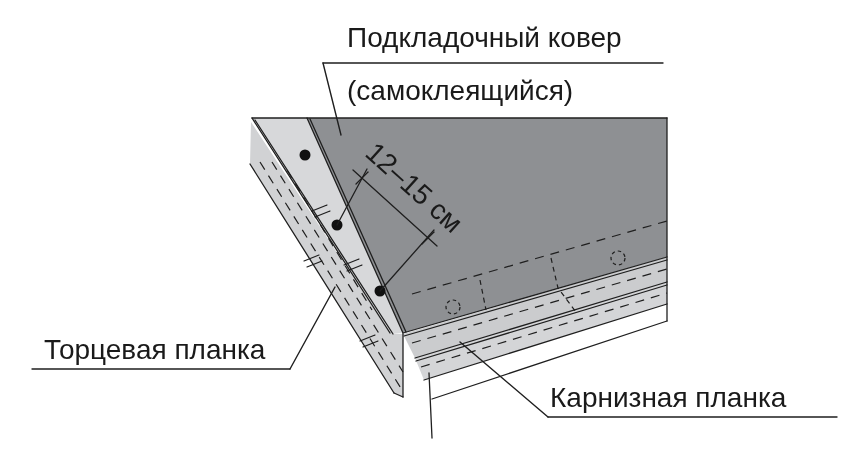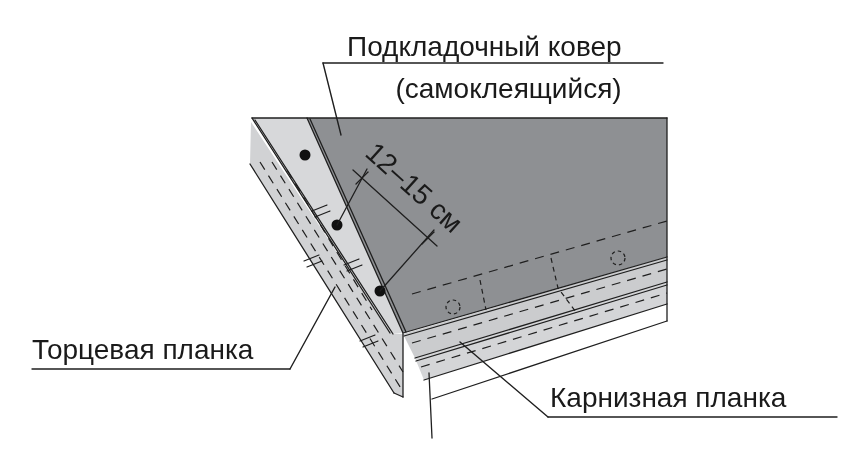--- a/index.html
+++ b/index.html
@@ -5,24 +5,24 @@
   html,body{margin:0;padding:0;background:#fff;}
   #stage{
     position:relative;width:853px;height:460px;background:#fff;overflow:hidden;
     font-family:"Liberation Sans", sans-serif;color:#1a1a1a;
   }
   #drawing{position:absolute;left:0;top:0;}
   .lbl{
     position:absolute;font-size:28px;font-weight:400;line-height:1.0;
     white-space:nowrap;color:#1a1a1a;letter-spacing:0px;
   }
-  .lbl-two-line div{line-height:1.0;margin-top:9px;}
+  .lbl-two-line div{line-height:1.0;}
   #label-underlayment{left:347px;top:24px;}
-  #label-underlayment .l2{margin-top:14px;text-align:right;}
-  #label-gable{left:32px;top:336px;text-align:right;}
+  #label-underlayment .l2{margin-top:25px;}
+  #label-gable{left:44px;top:336px;text-align:right;}
   #label-eaves{left:550px;top:384px;}
   #label-dimension{
     left:414px;top:188px;
     transform:translate(-50%,-50%) rotate(42deg);
     font-size:28px;
   }
 </style>
 </head>
 <body>
 

